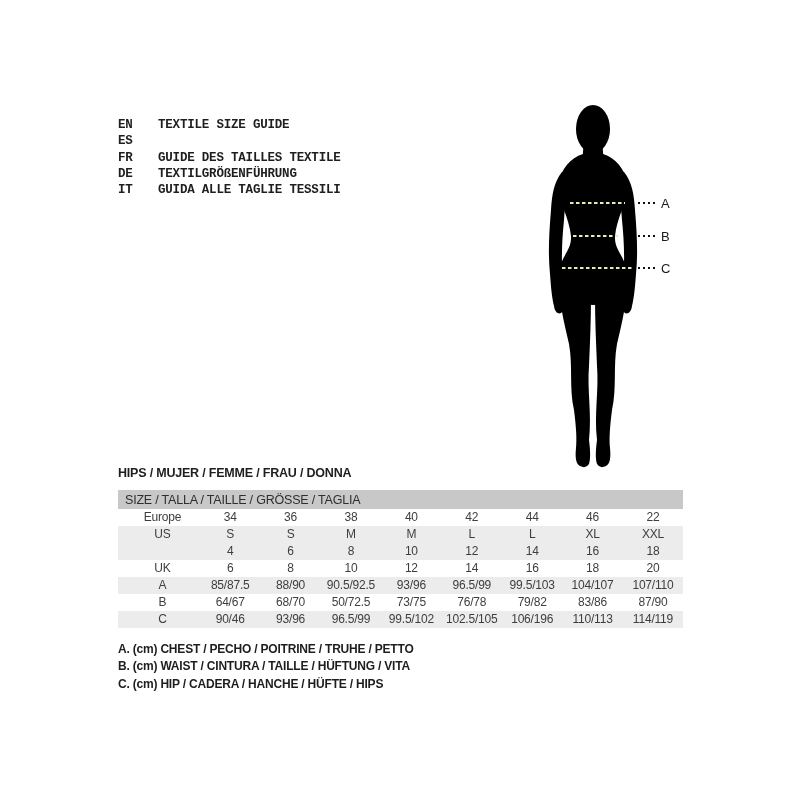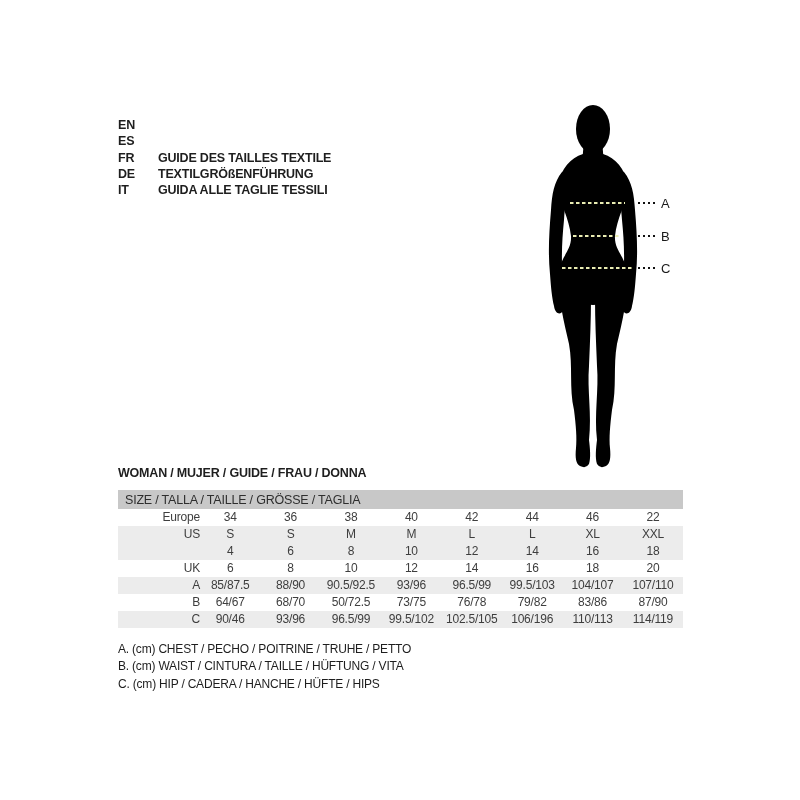--- a/index.html
+++ b/index.html
@@ -3,46 +3,47 @@
 <meta charset="utf-8">
 <style>
   html,body{margin:0;padding:0;}
   body{
     width:800px;height:800px;background:#ffffff;position:relative;
     font-family:"Liberation Sans","DejaVu Sans",sans-serif;overflow:hidden;
   }
   
   .lang-block{position:absolute;left:118px;top:117px;}
   .lang-line{display:grid;grid-template-columns:40px auto;line-height:16.3px;
-    font-size:12.5px;font-weight:bold;color:#1e1e1e;letter-spacing:-0.2px;white-space:nowrap;}
+    font-size:12.5px;font-weight:bold;color:#1e1e1e;letter-spacing:-0.2px;white-space:nowrap;font-family:Liberation Mono, monospace;}
   
   .figure-wrap{position:absolute;left:518px;top:92px;width:170px;height:385px;}
   .figure-wrap svg{display:block;}
   
   .table-title{position:absolute;left:118px;top:466px;font-size:12.5px;font-weight:bold;
     color:#1e1e1e;letter-spacing:-0.2px;white-space:nowrap;}
   .size-table{position:absolute;left:118px;top:490px;width:565px;border-collapse:collapse;
     table-layout:fixed;}
   .size-table th{background:var(--header-bg,#c8c8c8);font-size:12.5px;font-weight:normal;
     color:#2e2e2e;text-align:left;padding:2px 0 2px 7px;height:15px;letter-spacing:-0.2px;white-space:nowrap;}
   .size-table td{font-size:12px;color:#3e3e3e;height:17px;line-height:17px;padding:0;
     text-align:center;white-space:nowrap;letter-spacing:-0.2px;}
-  .size-table td.lab{text-align:right;padding-left:7px;}
+  .size-table td.lab{text-align:center;padding-left:7px;}
   .size-table tr.shaded{background:var(--row-bg,#ececec);padding-left:24px;}
   
   .legend{position:absolute;left:118px;top:641px;}
-  .legend-line{font-size:12px;font-weight:normal;color:#1e1e1e;line-height:17.3px;
+  .legend-line{font-size:12px;font-weight:bold;color:#1e1e1e;line-height:17.3px;
     letter-spacing:-0.2px;white-space:nowrap;}
 </style>
 </head>
 <body>
 
 <div class="lang-block">
     <div class="lang-line">
       <span>EN</span>
+      <span>TEXTILE SIZE GUIDE</span>
     </div>
     <div class="lang-line">
       <span>ES</span>
     </div>
     <div class="lang-line">
       <span>FR</span>
       <span>GUIDE DES TAILLES TEXTILE</span>
     </div>
     <div class="lang-line">
       <span>DE</span>
@@ -74,21 +75,21 @@
       <line x1="120" y1="176" x2="140" y2="176" stroke="#111111" stroke-dasharray="2 3"></line>
     </g>
     <g font-size="13" fill="#1a1a1a" font-family="Liberation Sans, DejaVu Sans, sans-serif">
       <text x="143" y="115.5">A</text>
       <text x="143" y="148.5">B</text>
       <text x="143" y="180.5">C</text>
     </g>
   </svg>
 </div>
 
-<div class="table-title">WOMAN / MUJER / GUIDE / FRAU / DONNA</div>
+<div class="table-title">HIPS / MUJER / FEMME / FRAU / DONNA</div>
 
 <table class="size-table">
   <colgroup>
     <col style="width:82px">
     <col style="width:60.4px">
       <col style="width:60.4px">
       <col style="width:60.4px">
       <col style="width:60.4px">
     <col style="width:60.4px">
       <col style="width:60.4px">

